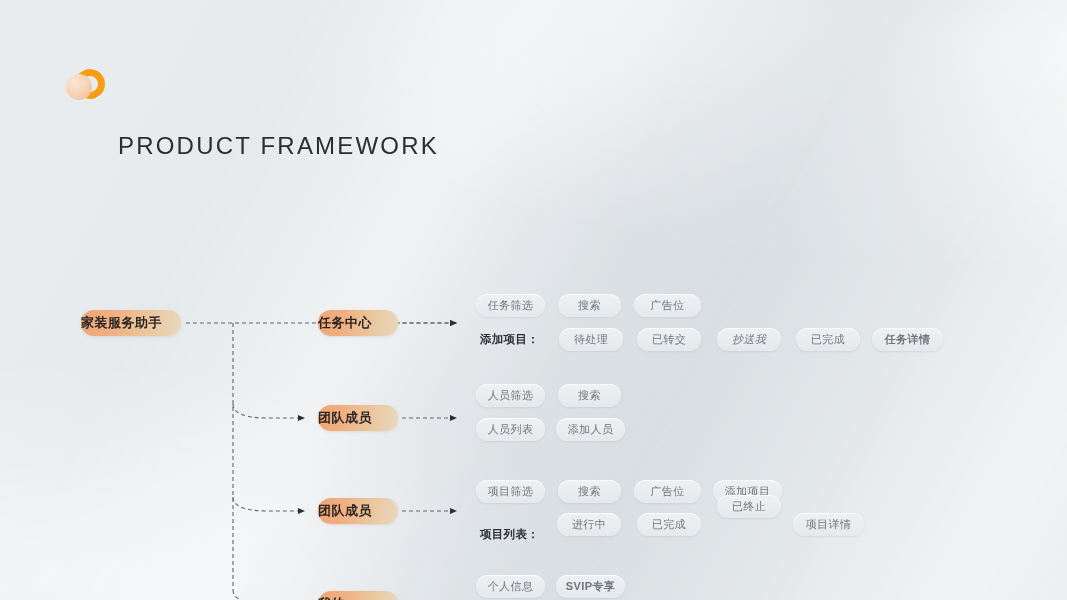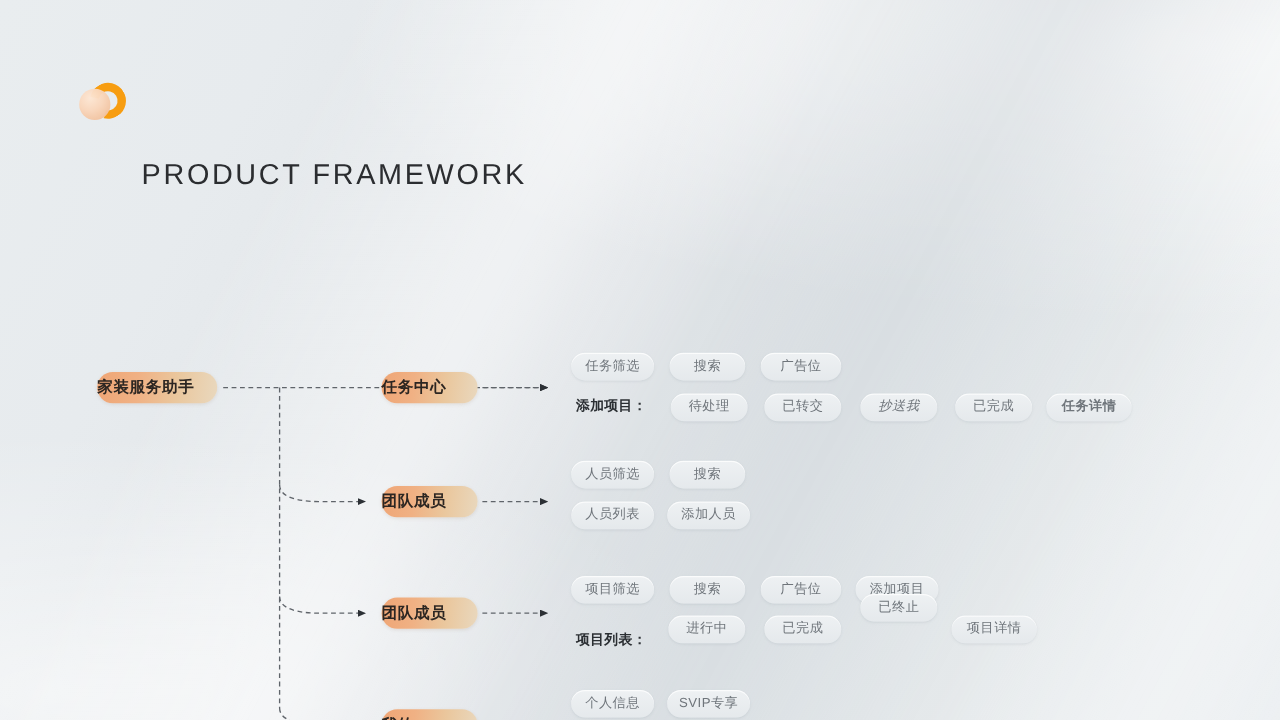--- a/index.html
+++ b/index.html
@@ -229,17 +229,17 @@
         <div class="chip" style="left: 558px; top: 382px; width: 63px;"><span>搜索</span></div>
         <div class="chip" style="left: 634px; top: 382px; width: 67px;"><span>广告位</span></div>
         <div class="chip" style="left: 713px; top: 382px; width: 69px;"><span>添加项目</span></div>
         <div class="rowlabel" style="left: 480px; top: 425px;">项目列表：</div>
         <div class="chip" style="left: 557px; top: 415px; width: 64px;"><span>进行中</span></div>
         <div class="chip" style="left: 637px; top: 415px; width: 64px;"><span>已完成</span></div>
         <div class="chip" style="left: 717px; top: 397px; width: 64px;"><span>已终止</span></div>
         <div class="chip" style="left: 793px; top: 415px; width: 71px;"><span>项目详情</span></div>
         <div class="node lvl2" style="top: 493px;"><span>我的</span></div>
         <div class="chip" style="left: 476px; top: 477px; width: 69px;"><span>个人信息</span></div>
-        <div class="chip" style="left: 556px; top: 477px; width: 69px;"><span>SVIP专享</span></div>
+        <div class="chip" style="left: 556px; top: 477px; width: 69px; font-weight: bold;"><span>SVIP专享</span></div>
       </div>
   </div>
 
 </div>
 
 </body></html>

